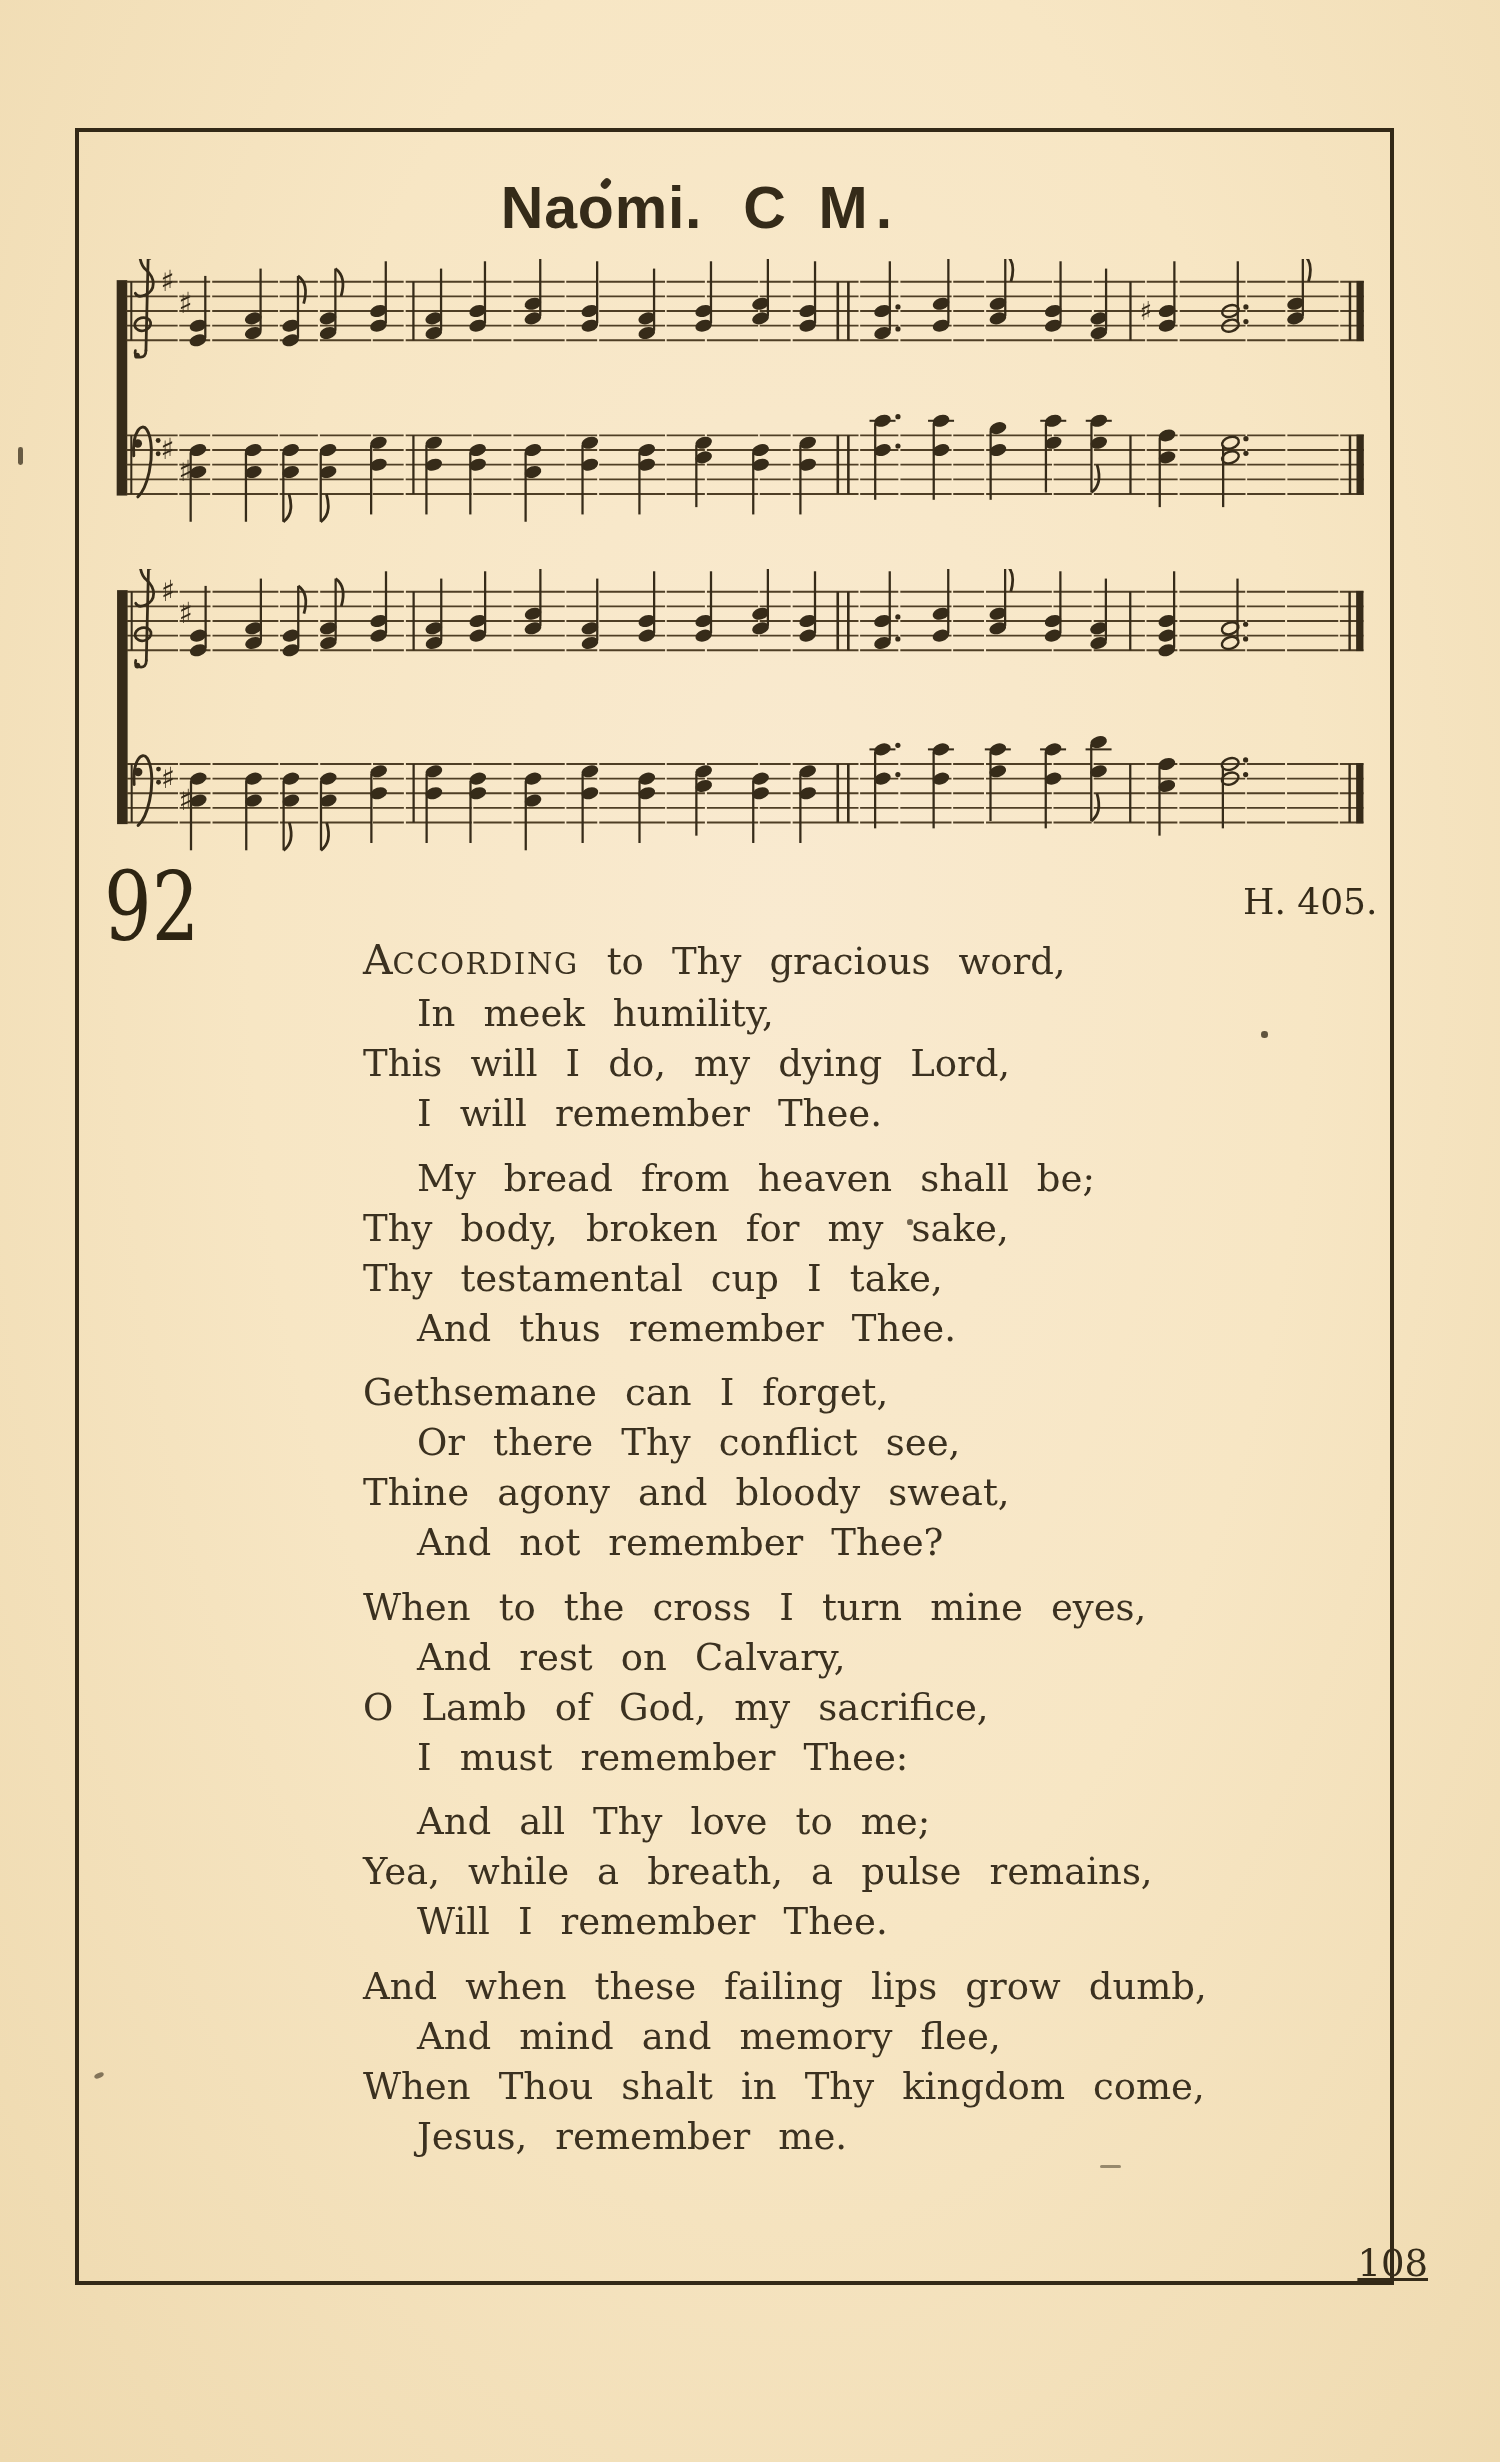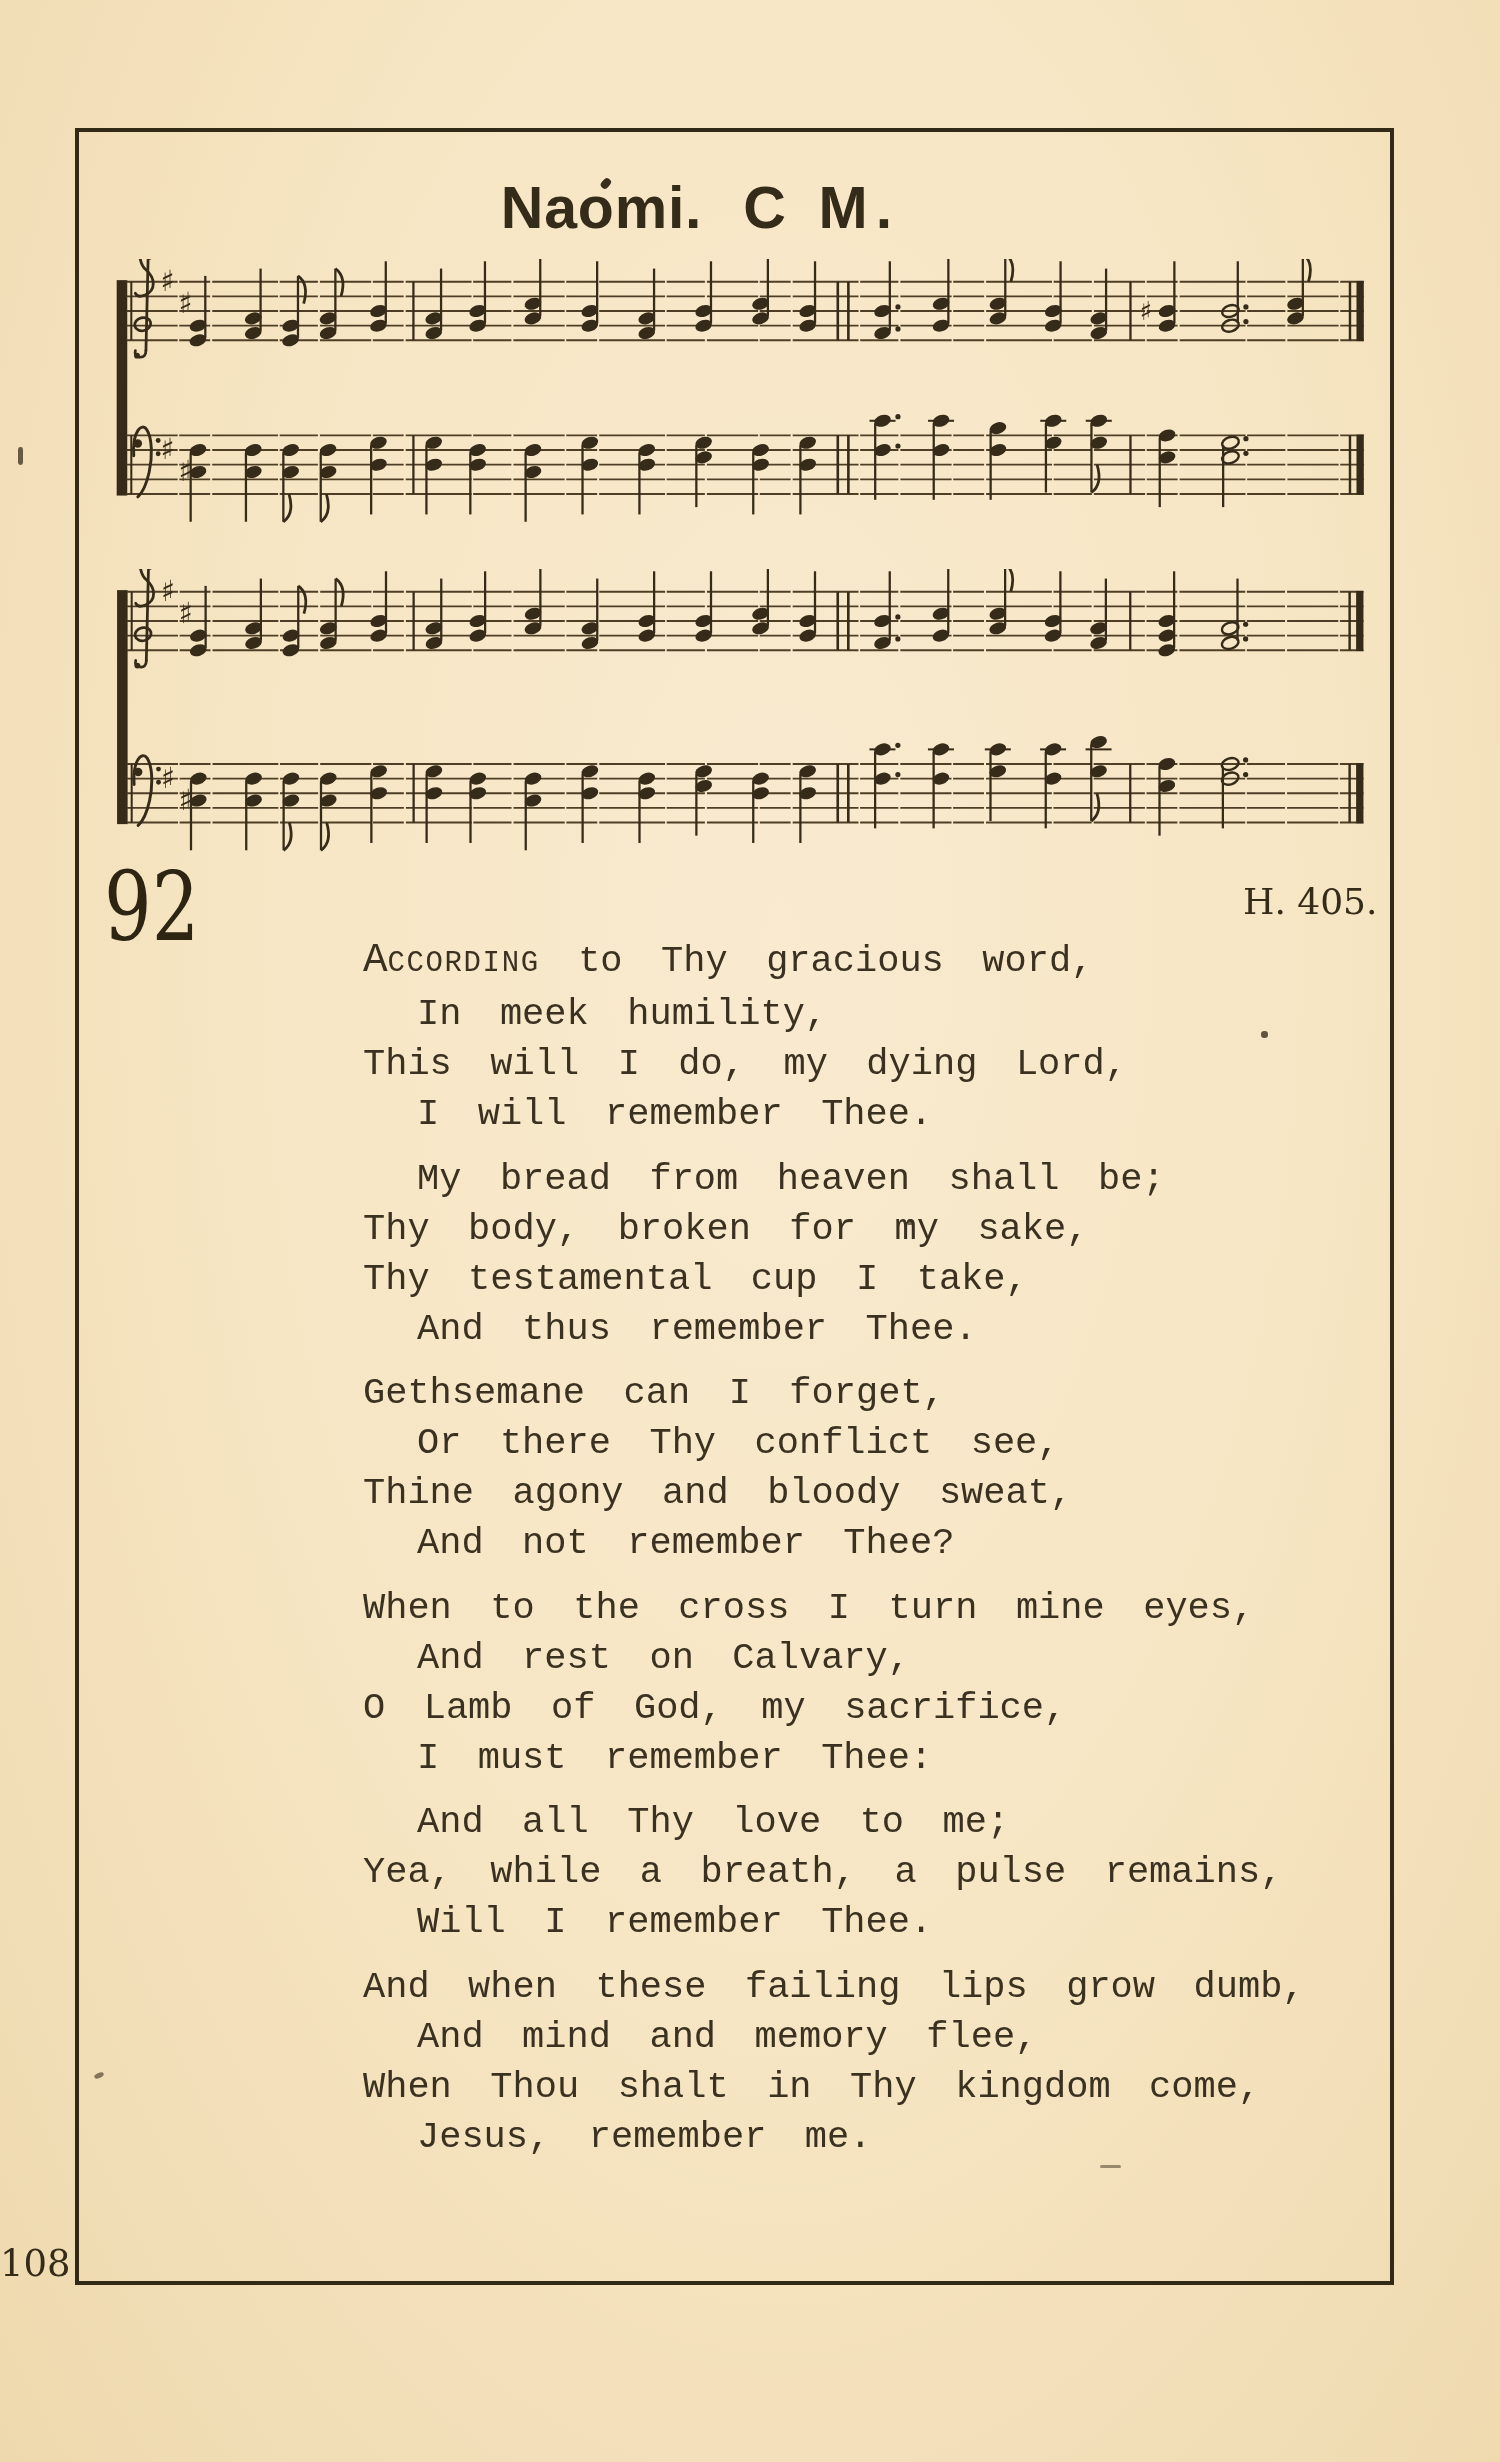--- a/index.html
+++ b/index.html
@@ -14,27 +14,27 @@
          color:#352b19;letter-spacing:0.8px;}
   .title .meter{margin-left:41px;letter-spacing:8.1px;}
   .music{position:absolute;left:110px;}
   #music-system-1{top:259px;}
   #music-system-2{top:569px;}
   .hymn-number{position:absolute;left:104px;top:859px;font-size:96px;line-height:1;
                transform:scaleX(.78);transform-origin:left top;color:#2d2412;}
   .hymn-ref{position:absolute;left:1243px;top:881px;font-size:36px;color:#352b19;}
   .stanzas{position:absolute;left:363px;top:935px;width:1001px;
            font-size:37px;line-height:50px;word-spacing:16.3px;color:#3b3120;}
-  .stanza{margin-bottom:14.6px;font-family:Liberation Mono, monospace;}
+  .stanza{margin-bottom:14.6px;}
   .line{white-space:nowrap;}
   .line.ind{padding-left:54px;}
   .lead{font-size:41px;}
   .sc{font-size:29px;letter-spacing:1.6px;}
-  .page-number{position:absolute;left:0;top:2242px;width:1428px;text-align:left;
-               font-size:37px;color:#352b19;}
+  .page-number{position:absolute;left:0;top:2242px;width:1428px;text-align:right;
+               font-size:37px;color:#352b19;text-decoration:underline;}
   .speck{position:absolute;background:#3a2f1c;border-radius:50%;}
   .speck.s1{left:602px;top:178px;width:8.1px;height:10.6px;transform:rotate(40deg);border-radius:40%;}
   .speck.s2{left:18px;top:447px;width:4.9px;height:18px;border-radius:2.4px;opacity:.75;}
   .speck.s3{left:1261px;top:1031px;width:6.5px;height:6.5px;opacity:.8;}
   .speck.s4{left:907px;top:1219px;width:5.7px;height:5.7px;opacity:.7;}
   .speck.s5{left:94px;top:2073px;width:9.8px;height:4.9px;transform:rotate(-25deg);opacity:.6;}
   .speck.s6{left:1100px;top:2165px;width:21px;height:3.3px;border-radius:1.6px;opacity:.5;}
 </style>
 </head>
 <body>

